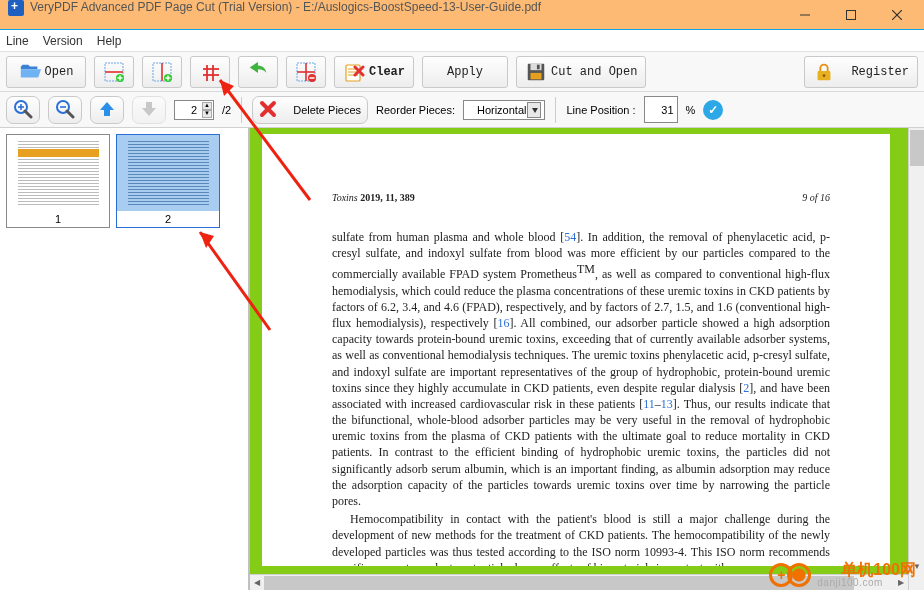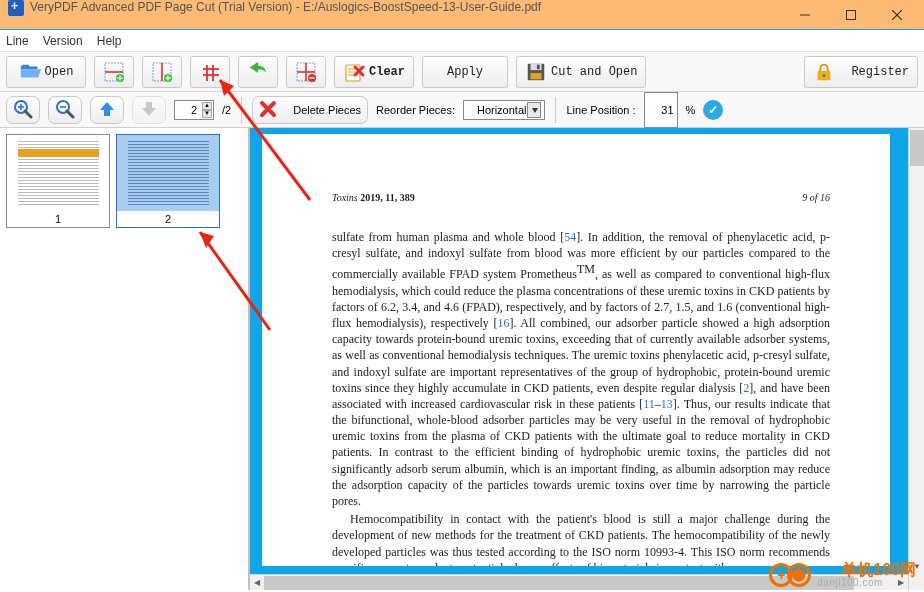--- a/index.html
+++ b/index.html
@@ -101,21 +101,21 @@
   .selectbox {
     border:1px solid #888; background:#fff; height:20px; padding:0 18px 0 13px;
     font-size:11px; display:flex; align-items:center; position:relative; min-width:80px;
   }
   .selectbox::after {
     content:""; position:absolute; right:3px; top:50%; transform:translateY(-50%);
     width:12px; height:14px; border:1px solid #888; background:#e8e8e8;
   }
   .selectbox .tri { position:absolute; right:6px; top:7px; border-left:3px solid transparent; border-right:3px solid transparent; border-top:5px solid #333; z-index:2;}
   .inputbox {
-    border:1px solid #888; background:#fff; height:36px; width:34px;
+    border:1px solid #888; background:#fff; height:27px; width:34px;
     font-size:11px; display:flex; align-items:center; justify-content:flex-end; padding-right:3px;
   }
   .okbtn { width:20px; height:20px; border-radius:50%; background:#2da8e6; display:flex; align-items:center; justify-content:center; color:#fff; font-weight:bold; font-size:12px;}
   .sep { width:1px; height:26px; background:#ccc; margin:0 2px;}
   
   .mainarea {
     display: flex;
     height: 462px;
     position: relative;
   }
@@ -137,21 +137,21 @@
     display:flex; align-items:center; justify-content:center;
   }
   .thumb1 .page { padding:6px; }
   .thumb1 .pg-inner { width:90%; height:64px; background:repeating-linear-gradient(#bbb,#bbb 1px,#fff 1px,#fff 3px); position:relative;}
   .thumb1 .pg-inner::before { content:""; position:absolute; top:8px; left:0; right:0; height:8px; background:#e8a020;}
   .thumb.selected { border:1px solid #2a6fd6; }
   .thumb2 .page { background:#a8cdf0; padding:6px; }
   .thumb2 .pg-inner { width:90%; height:64px; background:repeating-linear-gradient(#5a88b8,#5a88b8 1px,#a8cdf0 1px,#a8cdf0 3px);}
   .thumb .num { font-size:11px; padding:2px 0 2px; }
   .docview {
-    flex:1; overflow:hidden; position:relative; background:#0ea5e9;
+    flex:1; overflow:hidden; position:relative; background:#84cc16;
   }
   .docpage {
     position:absolute; left:12px; top:6px; width:628px; height:432px;
     background:#fff; 
     padding: 58px 60px 0 70px;
     font-family: "Times New Roman", serif;
     font-size: 12px;
     color:#222;
     overflow:hidden;
   }

